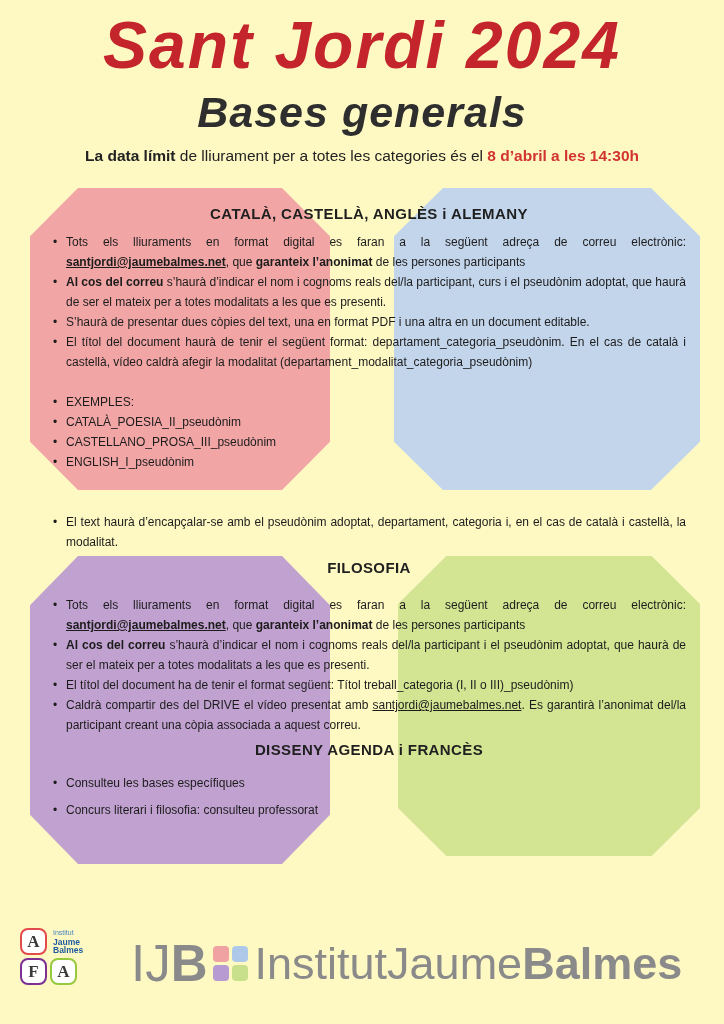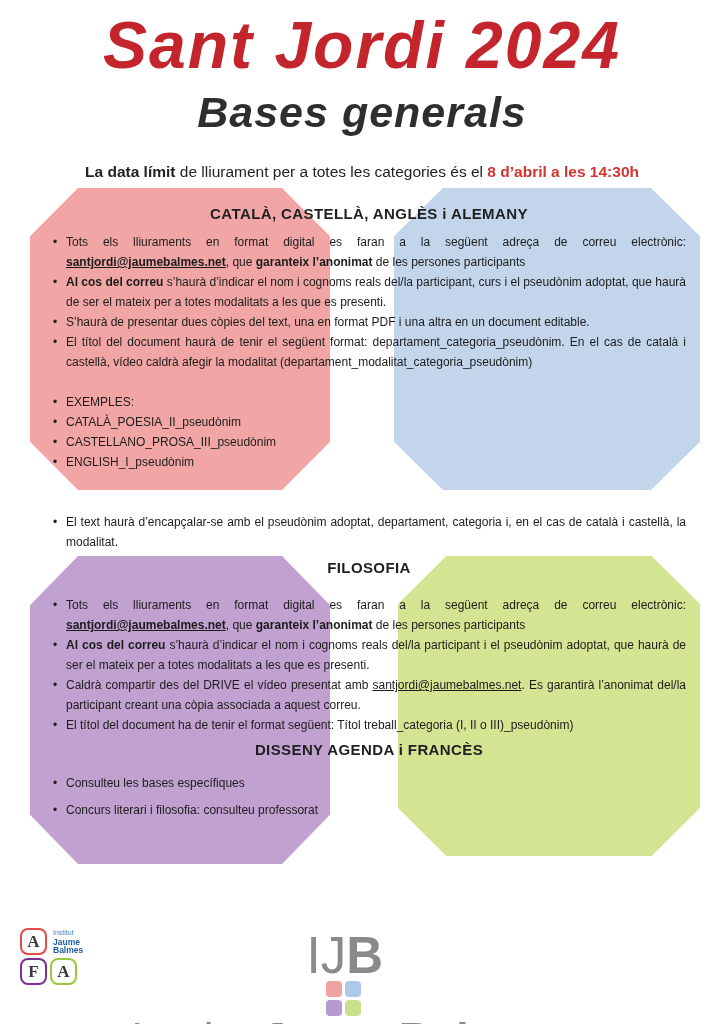--- a/index.html
+++ b/index.html
@@ -2,32 +2,32 @@
 <html style="--title-red: #c4242b; --deadline-red: #d1342f; --text-dark: #1c1c1c; --octagon-pink: #f2a5a5; --octagon-blue: #c3d5eb; --octagon-purple: #c1a1d0; --octagon-green: #d3e493; --logo-gray: #8a8a8a;"><head>
 <meta charset="utf-8">
 <style>
   :root{
     --title-red:#c4242b; --deadline-red:#d1342f; --text-dark:#1c1c1c;
     --octagon-pink:#f2a5a5; --octagon-blue:#c3d5eb; --octagon-purple:#c1a1d0; --octagon-green:#d3e493;
     --logo-gray:#8a8a8a; --afa-red:#e14b4b; --afa-purple:#7d3094; --afa-green:#96c93d; --afa-blue:#1d5a9e; --afa-blue-light:#4a85c0;
   }
   *{box-sizing:border-box;}
   html,body{margin:0;padding:0;background:#e9e9e9;}
-  .page{position:relative;width:724px;height:1024px;background:#ffffff;overflow:hidden;
+  .page{position:relative;width:724px;height:1024px;background:#fef9c3;overflow:hidden;
         font-family:"Liberation Sans",sans-serif;color:var(--text-dark);margin:0 auto;}
   .oct{position:absolute;clip-path:polygon(16% 0%,84% 0%,100% 16%,100% 84%,84% 100%,16% 100%,0% 84%,0% 16%);}
   #oct-pink{left:30px;top:188px;width:300px;height:302px;background:var(--octagon-pink);}
   #oct-blue{left:394px;top:188px;width:306px;height:302px;background:var(--octagon-blue);}
   #oct-purple{left:30px;top:556px;width:300px;height:308px;background:var(--octagon-purple);}
   #oct-green{left:398px;top:556px;width:302px;height:300px;background:var(--octagon-green);}
 
   .header{position:absolute;top:4px;left:0;width:100%;text-align:center;}
   .title{font-size:66px;line-height:1.25;font-weight:bold;font-style:italic;color:var(--title-red);letter-spacing:2px;}
   .subtitle{font-size:43px;line-height:1.1;font-weight:bold;font-style:italic;color:#2e2e2e;letter-spacing:1px;margin-top:2px;}
-  .deadline{margin-top:27px;font-size:15.5px;color:#222;}
+  .deadline{margin-top:11px;font-size:15.5px;color:#222;}
   .deadline .lead{font-weight:bold;}
   .deadline .hl{font-weight:bold;color:var(--deadline-red);}
 
   .sec{position:absolute;left:52px;right:38px;}
   .sec-heading{text-align:center;font-weight:bold;font-size:15px;line-height:19px;letter-spacing:0.4px;color:#1f1f1f;}
   #sec-languages{top:204px;} #sec-languages .sec-heading{margin-bottom:9px;}
   #sec-encapcalar{top:512px;}
   #sec-filosofia{top:558px;} #sec-filosofia .sec-heading{margin-bottom:18px;}
   #sec-disseny{top:740px;} #sec-disseny .sec-heading{margin-bottom:14px;}
   #sec-nocturn{top:800px;} #sec-nocturn .sec-heading{margin-bottom:20px;}
@@ -40,21 +40,21 @@
 
   .afa{position:absolute;left:20px;top:928px;width:118px;height:88px;}
   .afa-box{position:absolute;width:27px;height:27px;border:2.5px solid #000;border-radius:8px;background:#fff;
            display:flex;align-items:center;justify-content:center;
            font-family:"Liberation Serif",serif;font-weight:bold;font-size:17px;color:#3a3a3a;}
   .afa-box.p0{left:0;top:0;} .afa-box.p1{left:0;top:30px;} .afa-box.p2{left:30px;top:30px;}
   .afa-org{position:absolute;left:33px;top:1px;line-height:8.5px;}
   .afa-org .l1{font-size:7px;color:var(--afa-blue-light);}
   .afa-org .l2,.afa-org .l3{font-size:8.5px;font-weight:bold;color:var(--afa-blue);}
 
-  .ijb{position:absolute;left:131px;top:930px;height:66px;display:flex;align-items:center;color:var(--logo-gray);flex-direction:column;}
+  .ijb{position:absolute;left:131px;top:930px;height:66px;display:flex;align-items:center;color:var(--logo-gray);}
   .ijb-mono{font-size:51px;line-height:1;letter-spacing:0px;}
   .ijb-mono .bold{font-weight:bold;}
   .ijb-squares{display:grid;grid-template-columns:16px 16px;grid-template-rows:16px 16px;gap:3px;margin:0 7px 0 5px;}
   .ijb-squares div{border-radius:4px;}
   .ijb-name{font-size:45px;line-height:1;letter-spacing:0px;white-space:nowrap;}
   .ijb-name .bold{font-weight:bold;}
 </style>
 </head>
 <body>
 
@@ -89,22 +89,22 @@
     <ul class="blist">
         <li><span>El text haurà d’encapçalar-se amb el pseudònim adoptat, departament, categoria i, en el cas de català i castellà, la modalitat.</span></li>
       </ul>
   </div>
 
   <div class="sec" id="sec-filosofia">
     <div class="sec-heading">FILOSOFIA</div>
     <ul class="blist">
         <li><span>Tots els lliuraments en format digital es faran a la següent adreça de correu electrònic: </span><span class="b u">santjordi@jaumebalmes.net</span><span>, que </span><span class="b">garanteix l’anonimat</span><span> de les persones participants</span></li>
         <li><span class="b">Al cos del correu</span><span> s’haurà d’indicar el nom i cognoms reals del/la participant i el pseudònim adoptat, que haurà de ser el mateix per a totes modalitats a les que es presenti.</span></li>
+        <li><span>El títol del document ha de tenir el format següent: Títol treball_categoria (I, II o III)_pseudònim)</span></li>
         <li><span>Caldrà compartir des del DRIVE el vídeo presentat amb </span><span class="u">santjordi@jaumebalmes.net</span><span>. Es garantirà l’anonimat del/la participant creant una còpia associada a aquest correu.</span></li>
-        <li><span>El títol del document ha de tenir el format següent: Títol treball_categoria (I, II o III)_pseudònim)</span></li>
       </ul>
   </div>
 
   <div class="sec" id="sec-disseny">
     <div class="sec-heading">DISSENY AGENDA i FRANCÈS</div>
     <ul class="blist">
         <li><span>Consulteu les bases específiques</span></li>
       </ul>
   </div>
 

